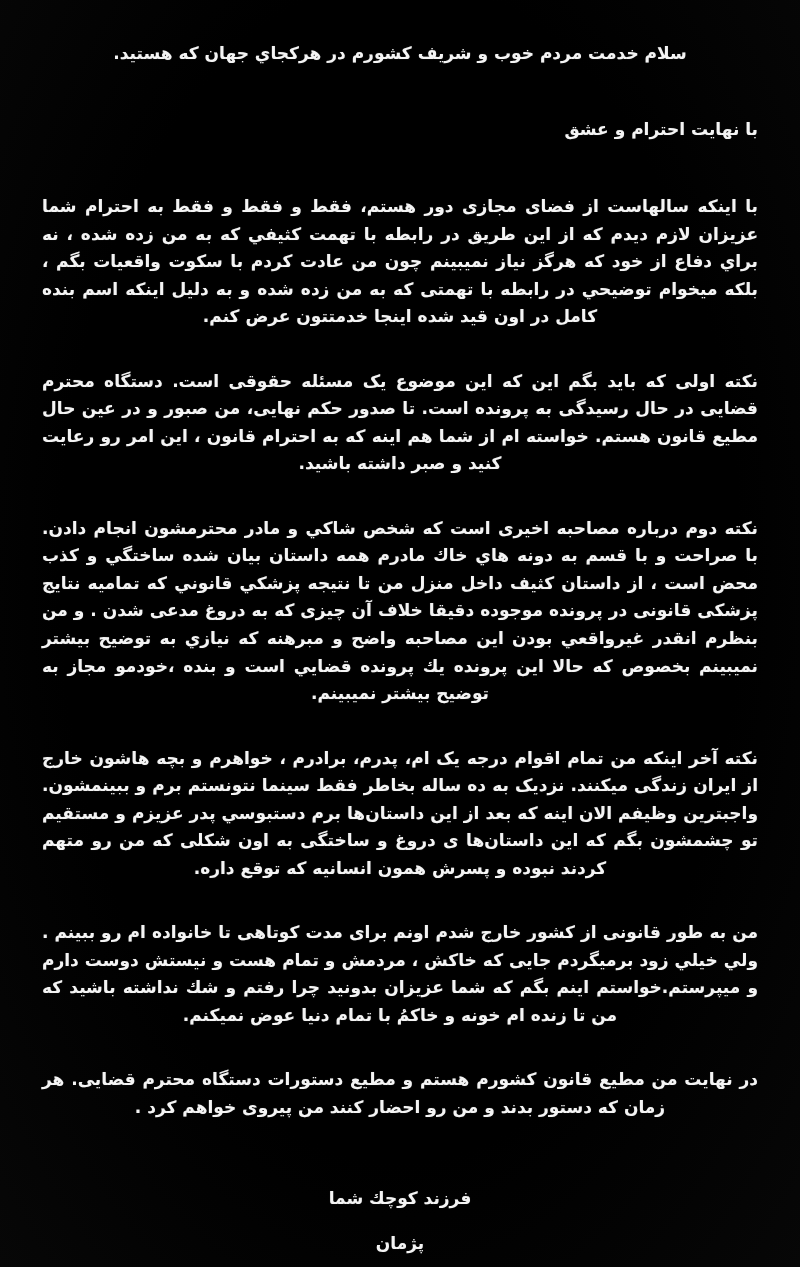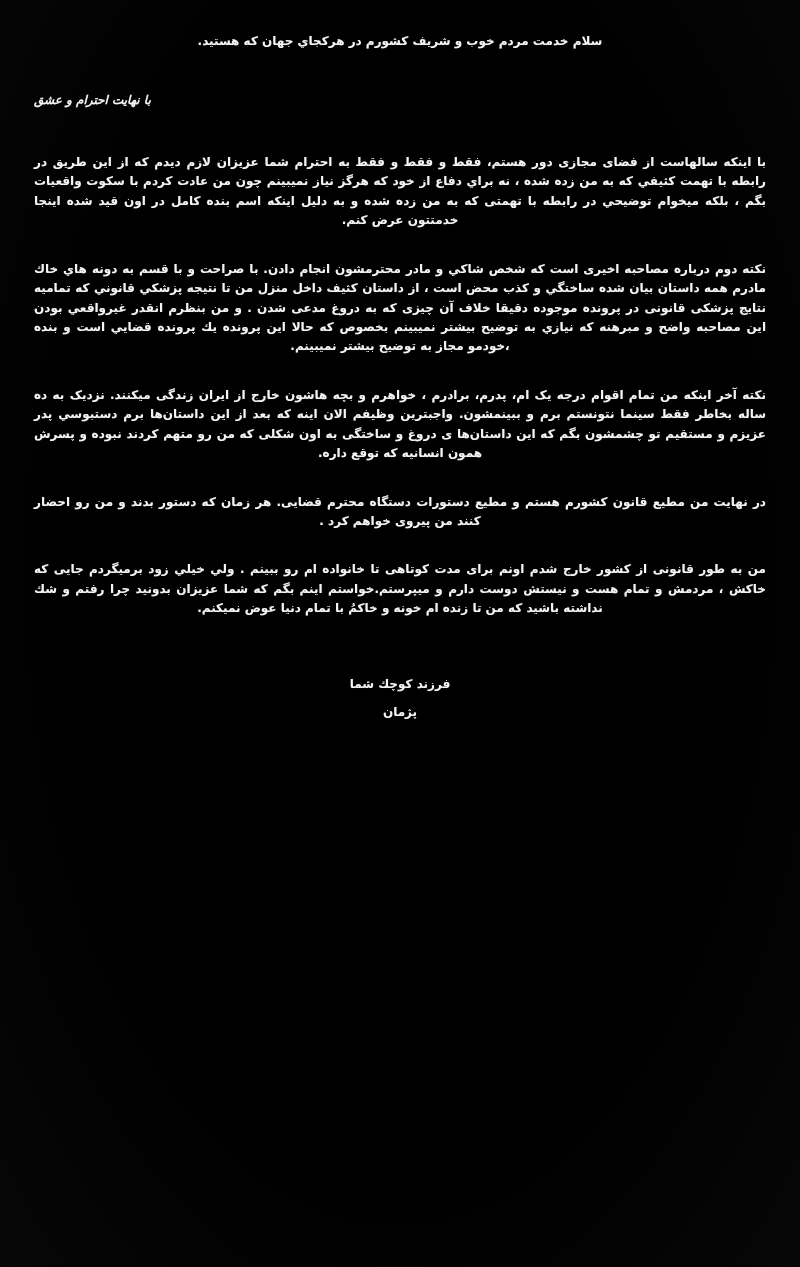--- a/index.html
+++ b/index.html
@@ -19,39 +19,38 @@
     height: 1267px;
     background: radial-gradient(ellipse at 50% 45%, #000000 60%, #070707 100%);
     color: #f3f3f3;
     direction: rtl;
     padding: 24px 26px 16px 26px;
     display: flex;
     flex-direction: column;
   }
   .line, .para {
     font-weight: bold;
-    font-size: 12px;
+    font-size: 17px;
     line-height: 1.62;
     color: #f4f4f4;
-    margin: 8px;
+    margin: 16px;
     text-shadow: 0 0 1px rgba(255,255,255,0.25);
   }
   .para {
     text-align: justify;
     text-align-last: center;
     margin-bottom: 21px;
   }
   .greeting {
     text-align: center;
     margin-bottom: 32px;
   }
   .salutation {
-    text-align: left;
+    text-align: right;
     margin-bottom: 34px;
-    font-style: italic;
   }
   .closing-block .para {
     margin-bottom: 0;
   }
   .signature {
     margin-top: 26px;
     text-align: center;
   }
   .signature .line {
     line-height: 1.7;
@@ -61,28 +60,29 @@
 <body>
 
 <div class="letter-page" lang="fa" dir="rtl">
 
   <p class="line greeting">سلام خدمت مردم خوب و شریف کشورم در هرکجاي جهان که هستید.</p>
 
   <p class="line salutation">با نهایت احترام و عشق</p>
 
   <p class="para">با اینکه سالهاست  از فضای مجازی دور هستم،  فقط و فقط و فقط به احترام شما عزیزان لازم دیدم که از این طریق در رابطه با تهمت کثیفي که به من زده شده ، نه براي دفاع از خود که هرگز نیاز نمیبینم چون من عادت کردم با سکوت واقعیات بگم ، بلکه میخوام توضیحي در رابطه با تهمتی که به من زده شده و به دلیل اینکه اسم بنده کامل در اون قید شده اینجا خدمتتون عرض کنم.</p>
 
+  <p class="para">نکته اولی که باید بگم این که این موضوع یک مسئله حقوقی است. دستگاه محترم قضایی در حال رسیدگی به پرونده است. تا صدور حکم نهایی، من صبور و در عین حال مطیع قانون هستم. خواسته ام از شما هم اینه که به احترام قانون ، این امر رو رعایت کنید و صبر داشته باشید.</p>
 
   <p class="para">نکته دوم  درباره مصاحبه اخیری است که شخص شاکي و مادر محترمشون انجام دادن. با صراحت و با قسم به دونه هاي خاك مادرم همه داستان بیان شده ساختگي و کذب محض است ، از داستان کثیف داخل منزل من تا نتیجه پزشکي قانوني که تمامیه نتایج پزشکی قانونی در پرونده موجوده دقیقا خلاف آن  چیزی که به دروغ مدعی شدن .  و من بنظرم انقدر غیرواقعي بودن این مصاحبه واضح  و مبرهنه که نیازي به توضیح بیشتر نمیبینم بخصوص که حالا این پرونده یك پرونده قضایي است و بنده  ،خودمو  مجاز به توضیح بیشتر نمیبینم.</p>
 
   <p class="para">نکته آخر اینکه من تمام اقوام درجه یک ام، پدرم، برادرم ، خواهرم و بچه هاشون خارج از ایران زندگی میکنند. نزدیک به ده ساله بخاطر فقط سینما نتونستم برم و ببینمشون. واجبترین وظیفم الان اینه که بعد از این داستان‌ها برم دستبوسي پدر عزیزم و مستقیم تو چشمشون بگم که این داستان‌ها ی دروغ و ساختگی به اون شکلی که من رو متهم کردند نبوده و پسرش همون انسانیه که توقع داره.</p>
 
+  <p class="para">من به طور قانونی از کشور خارج شدم اونم برای مدت کوتاهی تا خانواده ام رو ببینم . ولي خیلي زود برمیگردم جایی که خاکش ، مردمش و تمام هست و نیستش دوست دارم و میپرستم.خواستم اینم بگم که شما عزیزان بدونید چرا رفتم و شك نداشته باشید که من تا زنده ام خونه و خاکمُ با تمام دنیا عوض نمیکنم.</p>
+
   <p class="para">در نهایت من مطیع قانون کشورم هستم و مطیع دستورات دستگاه محترم قضایی. هر زمان که دستور بدند و من رو احضار کنند من پیروی خواهم کرد .</p>
-
-  <p class="para">من به طور قانونی از کشور خارج شدم اونم برای مدت کوتاهی تا خانواده ام رو ببینم . ولي خیلي زود برمیگردم جایی که خاکش ، مردمش و تمام هست و نیستش دوست دارم و میپرستم.خواستم اینم بگم که شما عزیزان بدونید چرا رفتم و شك نداشته باشید که من تا زنده ام خونه و خاکمُ با تمام دنیا عوض نمیکنم.</p>
 
   <div class="closing-block">
   </div>
 
   <div class="signature">
     <p class="line">فرزند کوچك شما</p>
     <p class="line">پژمان</p>
   </div>
 
 </div>

